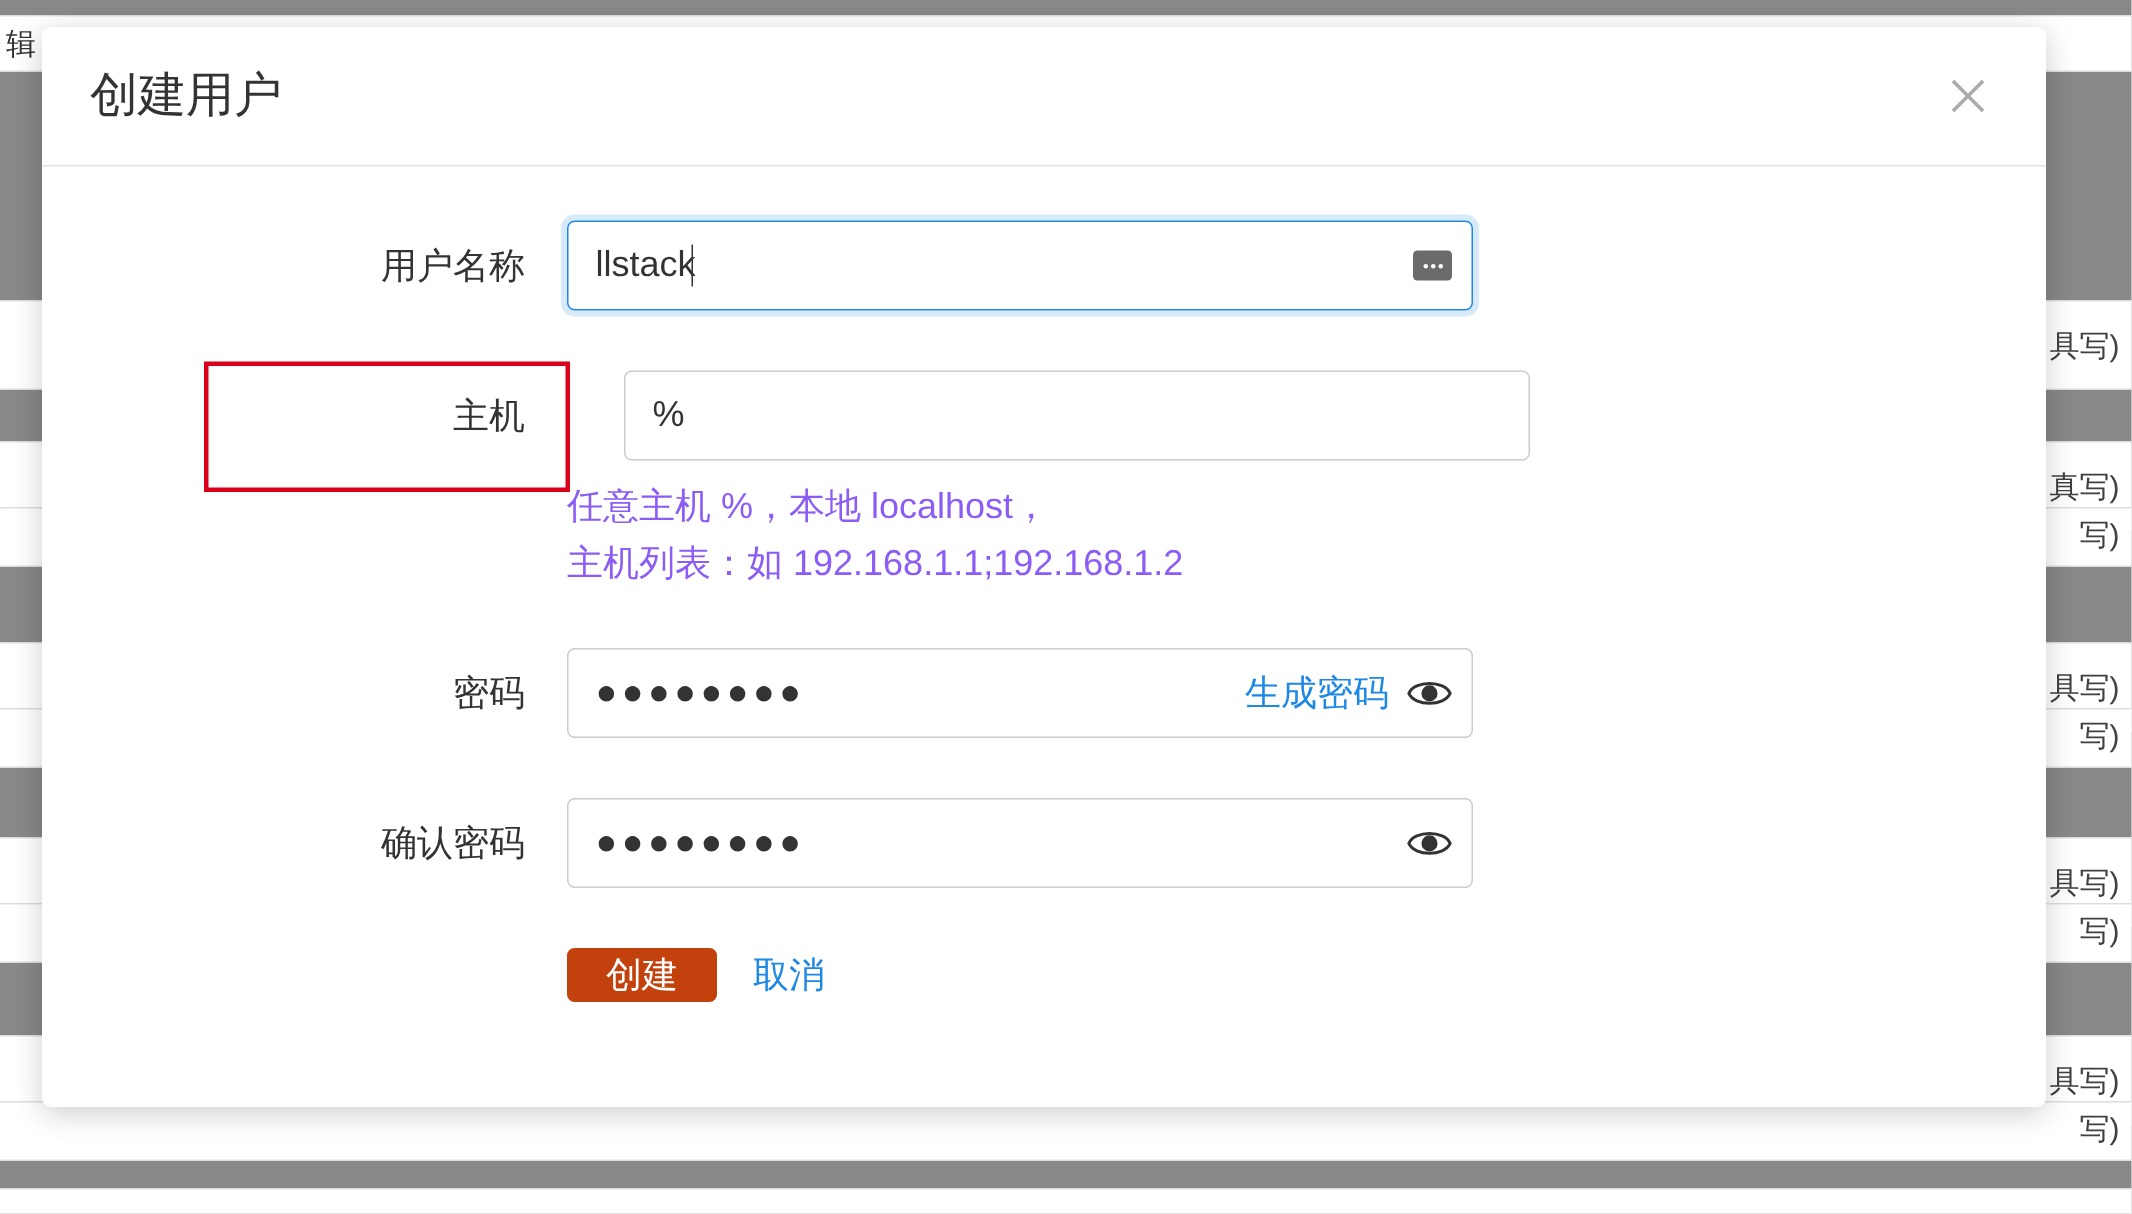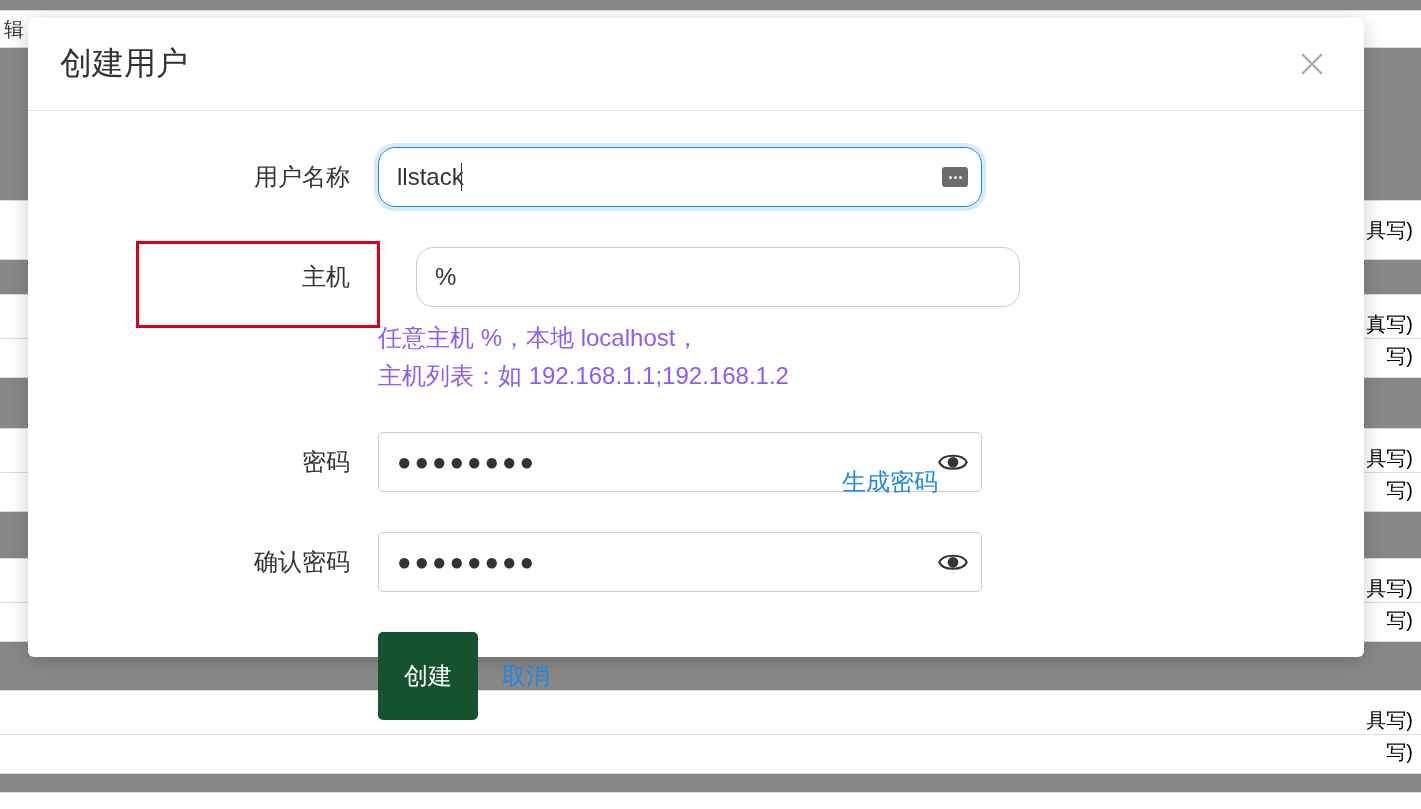--- a/index.html
+++ b/index.html
@@ -31,28 +31,28 @@
       border-bottom: 1px solid #ddd;
       display: flex;
       align-items: center;
       justify-content: flex-end;
       padding-right: 8px;
       font-size: 20px;
       color: #333;
       width: 100%;
     }
     .bg-text {
-      color: #000000;
+      color: #404040;
     }
     .modal {
       position: absolute;
       top: 18px;
       left: 28px;
       width: 1336px;
-      height: 639px;
+      height: 720px;
       background: #fff;
       border-radius: 6px;
       box-shadow: 0 4px 20px rgba(0,0,0,0.2);
     }
     .modal-header {
       display: flex;
       align-items: center;
       justify-content: space-between;
       padding: 24px 32px;
       border-bottom: 1px solid #e5e5e5;
@@ -107,21 +107,21 @@
       pointer-events: none;
     }
     .form-control-wrap {
       flex: 0 0 604px;
       position: relative;
     }
     .input {
       width: 604px;
       height: 60px;
       border: 1px solid #ccc;
-      border-radius: 17px;
+      border-radius: 5px;
       padding: 0 18px;
       font-size: 24px;
       color: #333;
       outline: none;
       font-family: inherit;
     }
     .input.focused {
       border: 1px solid #1e88e5;
       box-shadow: 0 0 0 4px rgba(30, 136, 229, 0.18);
     }
@@ -168,47 +168,46 @@
       outline: none;
       display: flex;
       align-items: center;
       font-family: inherit;
     }
     .password-input.has-generate {
       padding-right: 180px;
     }
     .generate-link {
       position: absolute;
-      right: 44px;
+      right: 56px;
       top: 50%;
       transform: translateY(-50%);
       font-size: 24px;
       color: #1e88e5;
       cursor: pointer;
-      margin-top: 20px;
     }
     .eye-icon {
       position: absolute;
       right: 14px;
       top: 50%;
       transform: translateY(-50%);
       width: 30px;
       height: 22px;
       cursor: pointer;
     }
     .actions-row {
       margin-left: 290px;
       display: flex;
       align-items: center;
       gap: 24px;
       margin-top: 36px;
     }
     .btn-primary {
-      padding: 28px 26px;
-      background: #14532d;
+      padding: 2px 26px;
+      background: #c2410c;
       color: #fff;
       border: none;
       border-radius: 5px;
       font-size: 24px;
       cursor: pointer;
       font-family: inherit;
     }
     .btn-cancel {
       font-size: 24px;
       color: #1e88e5;

